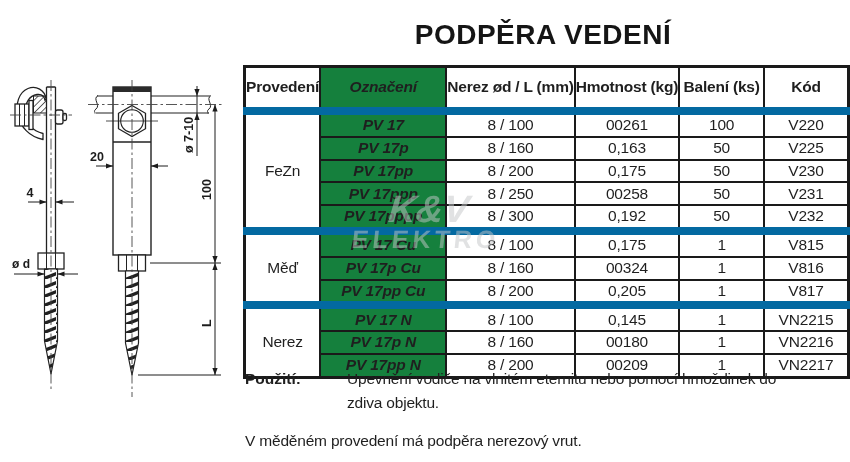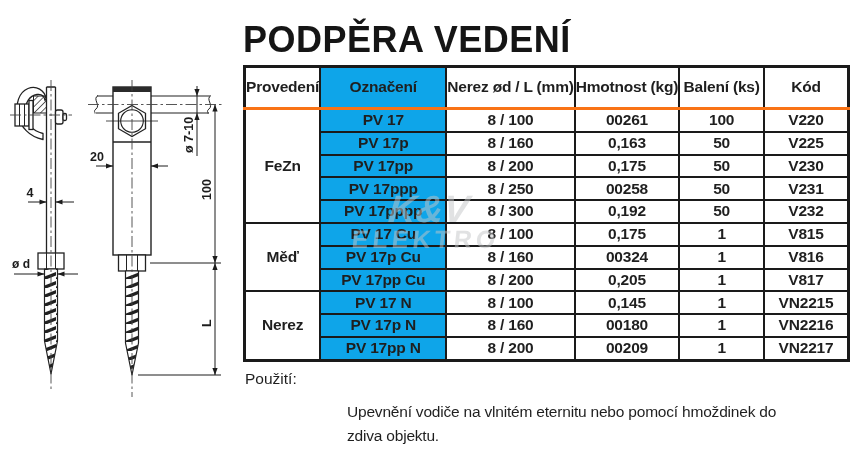--- a/index.html
+++ b/index.html
@@ -3,42 +3,42 @@
 <meta charset="utf-8">
 <style>
   html,body{margin:0;padding:0;}
   body{
     width:850px;height:462px;position:relative;overflow:hidden;
     background:#ffffff;color:#1f1f1f;
     font-family:"Liberation Sans",sans-serif;
   }
   .title{
     position:absolute;top:19px;left:243px;width:600px;
-    text-align:left;font-weight:bold;font-size:36px;letter-spacing:.5px;
+    text-align:center;font-weight:bold;font-size:28px;letter-spacing:.5px;
     color:#151515;white-space:nowrap;
   }
   table.spec{
     position:absolute;left:243px;top:65px;
     border-collapse:collapse;table-layout:fixed;
     border:3px solid #1a1a1a;background:transparent;
   }
   table.spec th,table.spec td{
     border:2px solid #1a1a1a;padding:0;margin:0;
     text-align:center;vertical-align:middle;
     font-size:15.5px;letter-spacing:-0.2px;line-height:1.05;
     white-space:nowrap;overflow:hidden;
   }
-  table.spec thead th{height:39px;font-weight:bold;border-bottom:3px solid #f97316;text-align:center;}
-  table.spec tbody td{height:20.8px;font-weight:bold;}
-  table.spec .ozn{background:#0ea5e9;font-weight:bold;}
-  table.spec tr.gs td{border-top:1px solid #0369a1;}
+  table.spec thead th{height:39px;font-weight:bold;border-bottom:5px solid #f97316;text-align:center;}
+  table.spec tbody td{height:20.8px;font-weight:normal;}
+  table.spec .ozn{background:#15803d;font-weight:bold;font-style:italic;}
+  table.spec tr.gs td{border-top:8px solid #0369a1;}
   .notes{position:absolute;left:245px;top:367px;width:600px;font-size:15.5px;}
   .note{display:flex;margin-bottom:14px;}
-  .note-label{width:102px;flex:none;font-weight:normal;line-height:24px;}
-  .note-text{width:445px;line-height:24px;letter-spacing:-0.2px;margin-top:33px;}
+  .note-label{width:102px;flex:none;font-weight:bold;line-height:24px;}
+  .note-text{width:445px;line-height:24px;letter-spacing:-0.2px;}
   .watermark{
     position:absolute;left:320px;top:192px;width:215px;z-index:6;
     text-align:center;color:#c4c6c8;opacity:.5;pointer-events:none;
     transform:skewX(-6deg);
   }
   .wm1{font-size:38px;font-weight:bold;font-style:italic;line-height:34px;}
   .wm2{font-size:25px;font-weight:bold;letter-spacing:4px;line-height:26px;}
   svg.draw{position:absolute;left:0;top:0;}
   svg.draw text{font-family:"Liberation Sans",sans-serif;font-weight:bold;fill:#1c1c1c;}
 </style>
@@ -262,14 +262,15 @@
   <div class="wm1">K&amp;V</div>
   <div class="wm2">ELEKTRO</div>
 </div>
 
 <div class="notes">
   <div class="note">
     <div class="note-label">Použití:</div>
     <div class="note-text">Upevnění vodiče na vlnitém eternitu nebo pomocí hmoždinek do zdiva objektu.</div>
   </div>
   <div class="note">
+    <div class="note-text">V měděném provedení má podpěra nerezový vrut.</div>
   </div>
 </div>
 
 </body></html>

